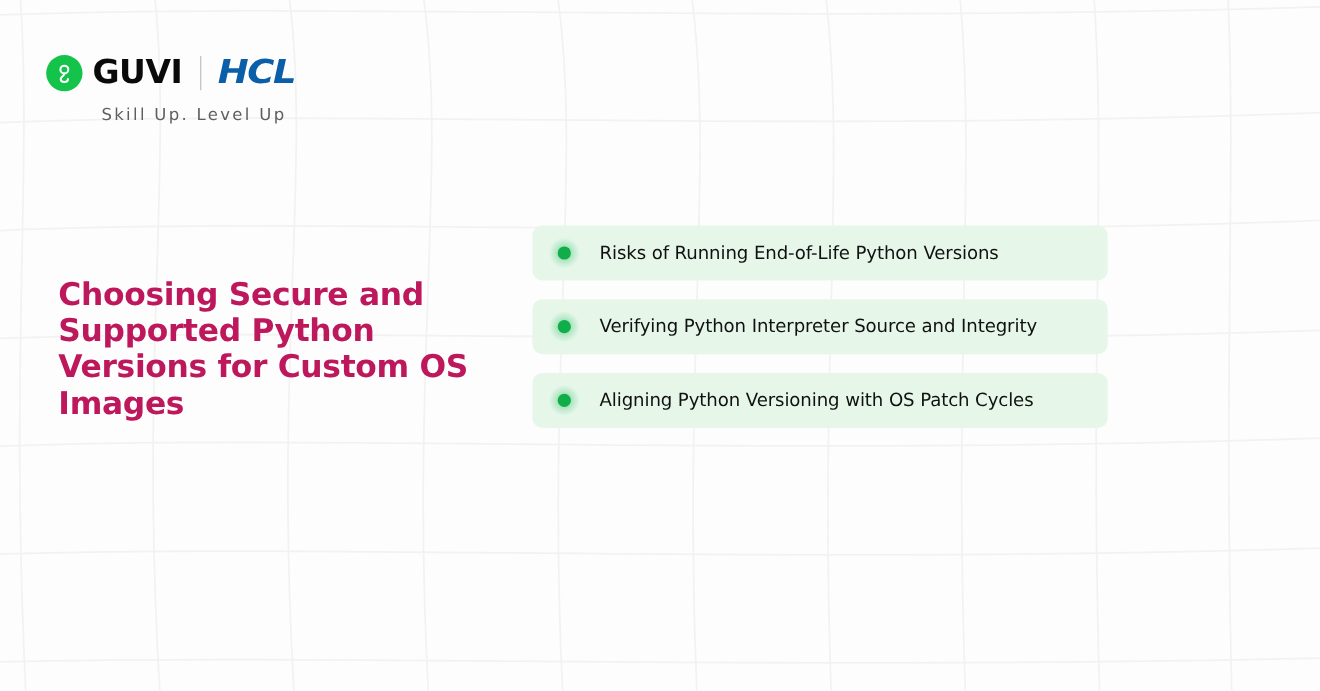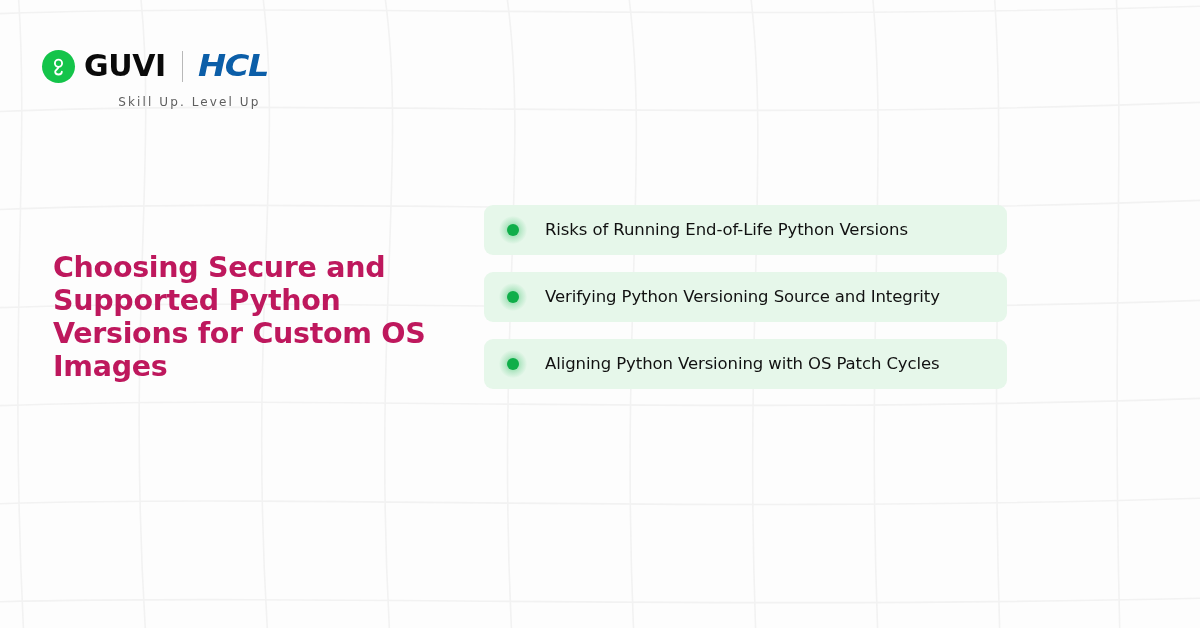--- a/index.html
+++ b/index.html
@@ -80,21 +80,21 @@
     letter-spacing: -1.2px;
     color: #0b5ea8;
     line-height: 1;
     transform: scaleX(1.12);
     transform-origin: left center;
   }
   .tagline {
     margin-top: 9px;
     margin-left: 2px;
     font-family: "DejaVu Sans", sans-serif;
-    font-size: 12px;
+    font-size: 15px;
     font-weight: 400;
     letter-spacing: 2.1px;
     color: #5e5e5e;
     white-space: nowrap;
   }
 
   
   .headline {
     position: absolute;
     left: 53px;
@@ -214,21 +214,21 @@
 
   <h1 class="headline">Choosing Secure and Supported Python Versions for Custom OS Images</h1>
 
   <div class="cards">
     <div class="card">
       <span class="card-dot"></span>
       <span class="card-label">Risks of Running End-of-Life Python Versions</span>
     </div>
     <div class="card">
       <span class="card-dot"></span>
-      <span class="card-label">Verifying Python Versioning Source and Integrity</span>
+      <span class="card-label">Verifying Python Interpreter Source and Integrity</span>
     </div>
     <div class="card">
       <span class="card-dot"></span>
       <span class="card-label">Aligning Python Versioning with OS Patch Cycles</span>
     </div>
   </div>
 
 </div>
 
 </body></html>

